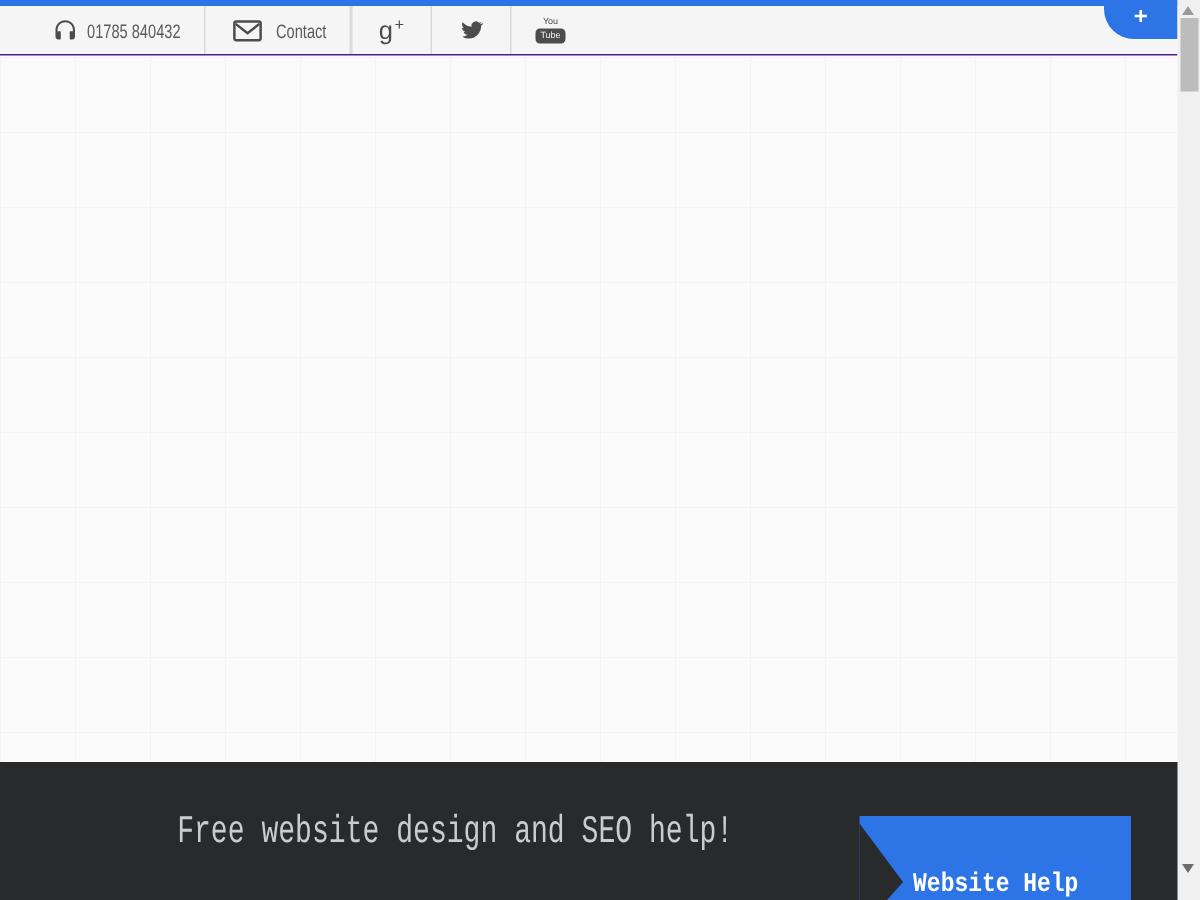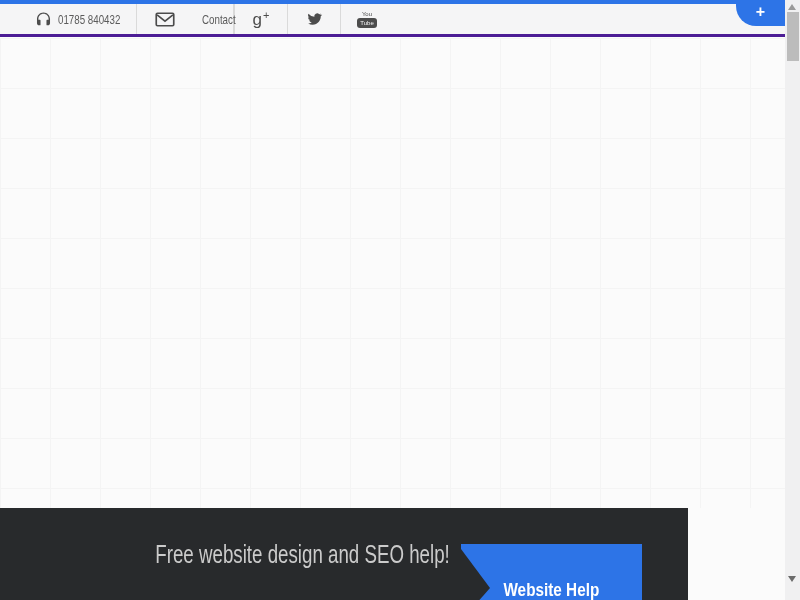--- a/index.html
+++ b/index.html
@@ -7,32 +7,32 @@
   body { font-family:"Liberation Sans","DejaVu Sans",sans-serif; background:#fff; }
 
   .page { position:relative; width:800px; height:600px; overflow:hidden; background:#fbfbfb; }
 
   
   .top-strip { position:absolute; top:0; left:0; width:785px; height:4px; background:#2d74e7; z-index:3; }
 
   
   .topbar {
     position:absolute; top:4px; left:0; width:785px; height:33px;
-    background:#f5f5f6; border-bottom:3px solid #4c1d95;
+    background:#f5f5f6; border-bottom:1px solid #4c1d95;
     display:flex; align-items:stretch; z-index:2;
   }
   .tb-item { display:flex; align-items:center; flex-shrink:0; height:100%; cursor:pointer; }
   .tb-sep { width:1px; background:#dadada; height:100%; flex-shrink:0; }
   .tb-label {
     display:inline-block; white-space:nowrap; font-size:13px; color:#5b5b5b;
     transform:scaleX(0.75); transform-origin:0 50%;
   }
   .cell-phone   { width:136px; padding-left:35px; }
   .cell-phone svg { margin-right:6px; }
-  .cell-contact { width:96px;  padding-left:18px;gap:18px; }
+  .cell-contact { width:96px;  padding-left:18px; }
   .cell-contact svg { margin-right:9px; }
   .cell-linked  { width:156px; padding-left:15px; }
   .cell-linked .globe { margin-right:14px; }
   .cell-linked .tb-label { margin-right:-14px; }
   .cell-linked .chev { margin-left:5px; }
   .cell-social  { width:52px; justify-content:center; }
 
   .gplus-glyph { font-size:17px; color:#4c4c4c; line-height:1; }
   .gplus-glyph .plus { font-size:11px; vertical-align:6px; margin-left:1px; }
 
@@ -52,21 +52,21 @@
   .main {
     position:absolute; top:38px; left:0; width:785px; height:470px;
     background-color:#fbfbfb;
     background-image:
       linear-gradient(to right, #f4f4f4 1px, transparent 1px),
       linear-gradient(to bottom, #f4f4f4 1px, transparent 1px);
     background-size:50px 50px;
   }
 
   
-  .footer { position:absolute; left:0; top:508px; width:688px; height:92px; background:#282a2c; }
+  .footer { position:absolute; left:0; top:508px; width:800px; height:92px; background:#282a2c;font-family:Liberation Mono, monospace; }
   .tagline-wrap { position:absolute; left:0; top:0; width:606px; height:92px;
     display:flex; align-items:center; justify-content:center; }
   .tagline {
     display:inline-block; white-space:nowrap; color:#cbcbcb;
     font-size:26px; font-weight:300; transform:scaleX(0.72);
   }
   .help-ribbon {
     position:absolute; right:46px; top:0; width:181px; height:92px;
     background:#2d74e7; display:flex; align-items:center; justify-content:center;
     cursor:pointer;

